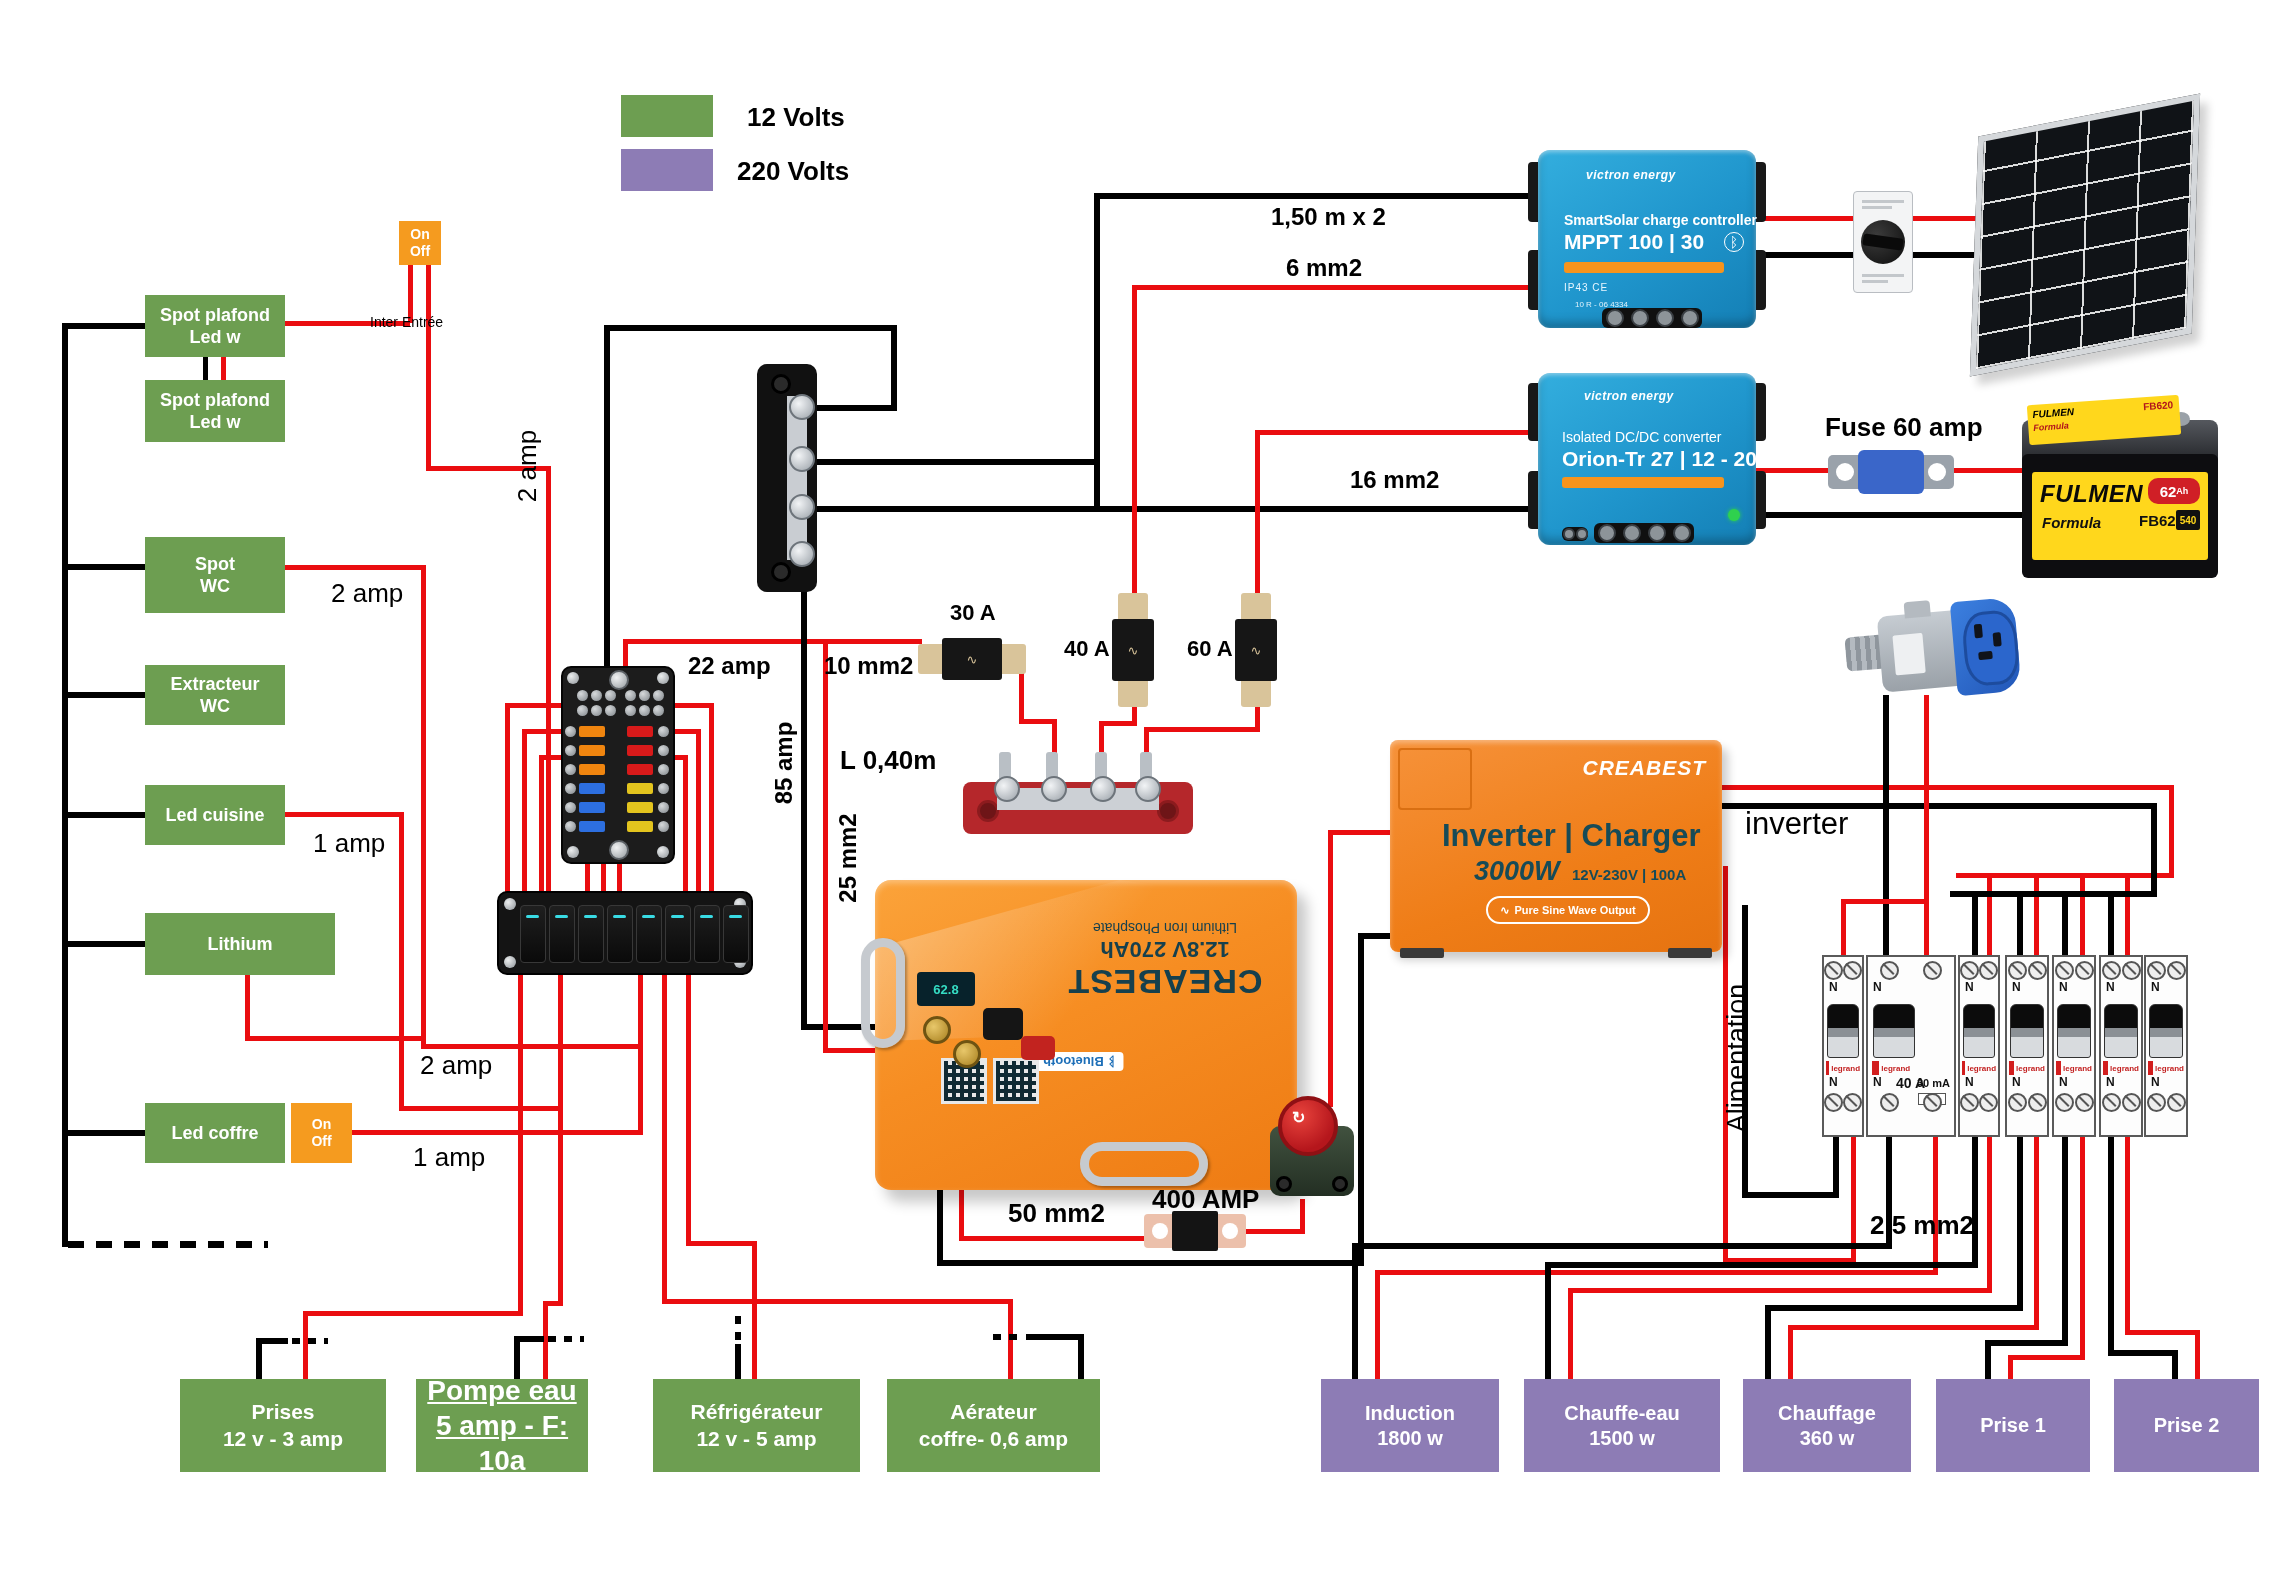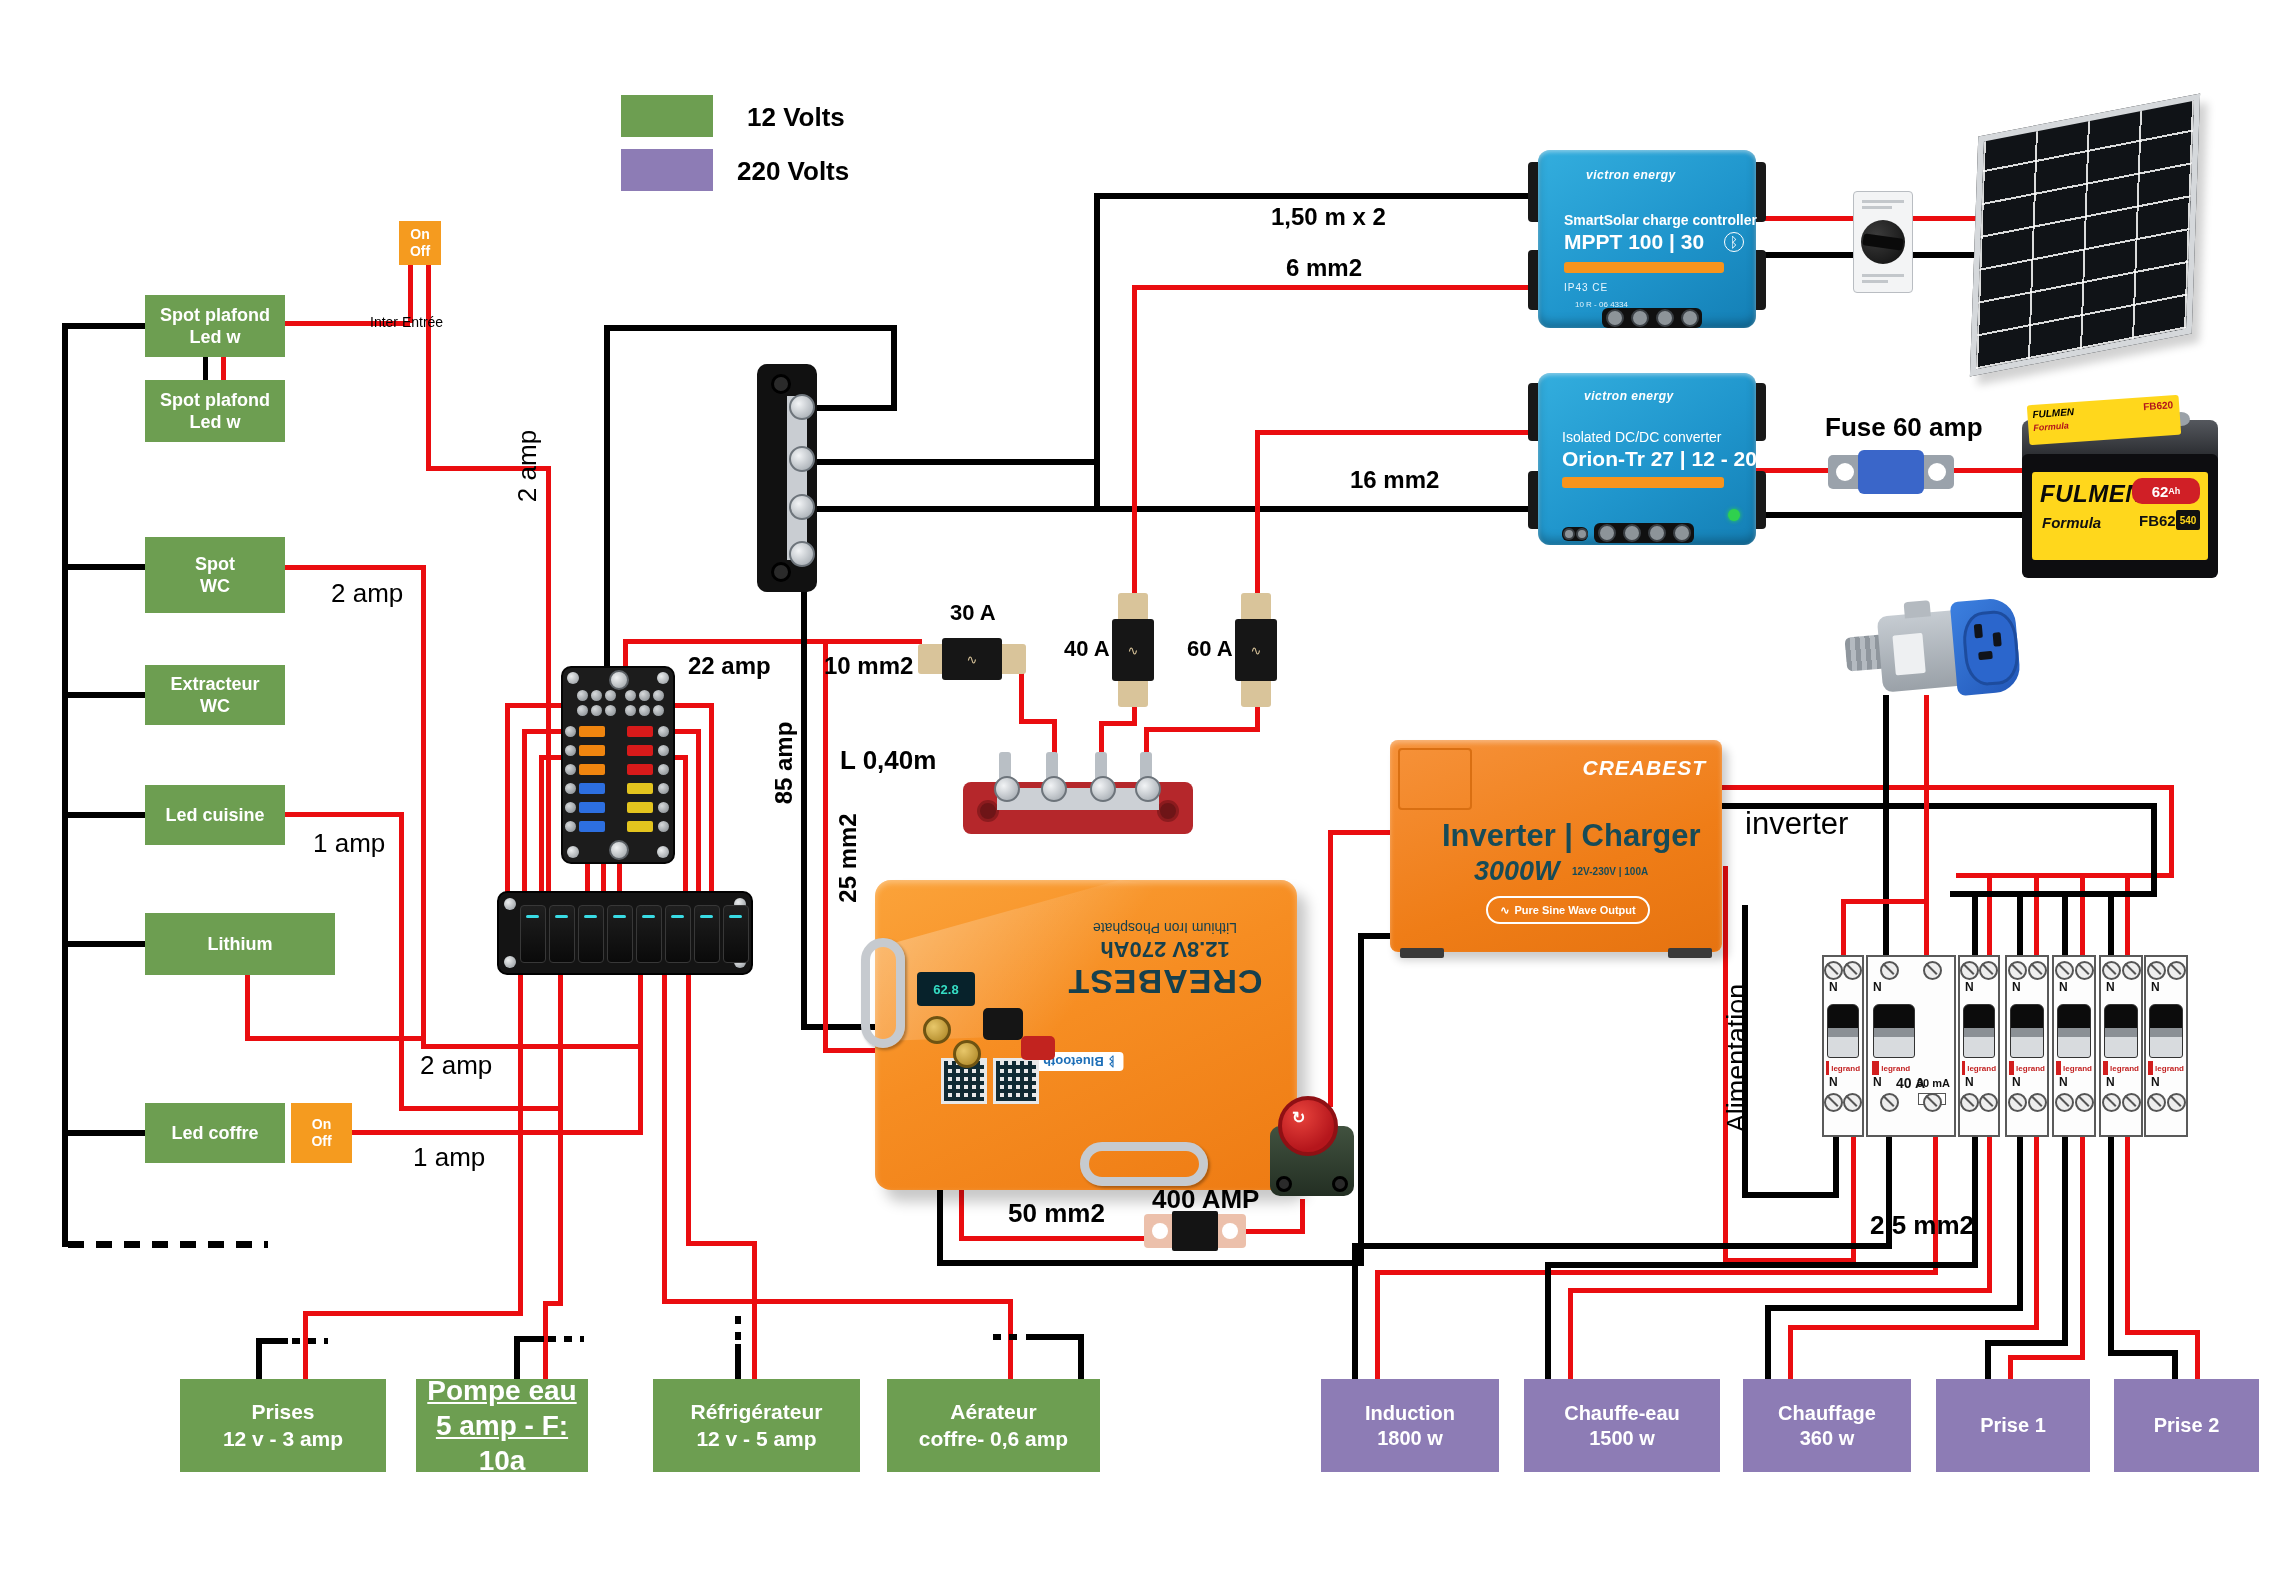--- a/index.html
+++ b/index.html
@@ -111,21 +111,21 @@
   .spanel{position:absolute;z-index:2;background:#141414;border-radius:10px;border:2px solid #000;}
   .rocker{position:absolute;width:24px;height:56px;background:linear-gradient(180deg,#1f1f1f,#0a0a0a);
           border:1px solid #383838;border-radius:4px;}
   .rocker i{position:absolute;left:5px;top:9px;width:13px;height:3px;background:#39dbe4;border-radius:2px;}
   
   .inverter{position:absolute;z-index:2;background:linear-gradient(160deg,#f6923a 0%,#ef7d17 60%,#e67310 100%);
       border-radius:8px;box-shadow:6px 8px 10px rgba(0,0,0,.2), inset 0 3px 5px rgba(255,255,255,.35);}
   .inv-brand{position:absolute;color:#fff;font-weight:bold;font-style:italic;font-size:21px;letter-spacing:1px;}
   .inv-title{position:absolute;color:#174b57;font-weight:bold;font-size:31px;}
   .inv-power{position:absolute;color:#174b57;font-weight:bold;font-style:italic;font-size:27px;}
-  .inv-spec{position:absolute;color:#174b57;font-weight:bold;font-size:10px;}
+  .inv-spec{position:absolute;color:#174b57;font-weight:bold;font-size:15px;}
   .inv-badge{position:absolute;border:2px solid #fff;border-radius:14px;color:#fff;font-size:11px;font-weight:bold;
       display:flex;align-items:center;justify-content:center;gap:5px;}
   .inv-vent{position:absolute;border:2px solid #d96f12;border-radius:4px;}
   
   .cee{position:absolute;z-index:2;transform:rotate(-5deg);}
   .cee-gland{position:absolute;background:repeating-linear-gradient(90deg,#8f969d 0 5px,#b4bac0 5px 10px);border-radius:6px;}
   .cee-body{position:absolute;background:linear-gradient(180deg,#c6ccd2,#9aa1a8);border-radius:10px;}
   .cee-head{position:absolute;background:linear-gradient(135deg,#3c80e0,#2257b8);border-radius:8px 26px 26px 8px;}
   .cee-face{position:absolute;background:#2b66cc;border-radius:50%;border:3px solid #1d4c9e;}
   .cee-pin{position:absolute;background:#10131a;border-radius:2px;}
@@ -580,21 +580,21 @@
   <div class="post" style="left:150px;top:14px;width:18px;height:14px;background:#9aa1a8;"></div>
   <div class="ful-case" style="left:0;top:56px;width:196px;height:124px;position:absolute;"></div>
   <div class="ful-sticker" style="left:6px;top:2px;width:152px;height:40px;">
     <span style="position:absolute;left:5px;top:4px;font-size:10px;font-weight:bold;font-style:italic;">FULMEN</span>
     <span style="position:absolute;left:5px;top:18px;font-size:9px;font-weight:bold;font-style:italic;color:#b3161c;">Formula</span>
     <span style="position:absolute;right:6px;top:4px;font-size:10px;font-weight:bold;color:#b3161c;">FB620</span>
   </div>
   <div class="ful-label" style="left:10px;top:74px;width:176px;height:88px;position:absolute;">
     <span class="ful-brand" style="left:8px;top:8px;">FULMEN</span>
     <span class="ful-formula" style="left:10px;top:42px;">Formula</span>
-    <div class="ful-badge" style="right:8px;top:6px;width:68px;height:26px;font-size:15px;">
+    <div class="ful-badge" style="right:8px;top:6px;width:52px;height:26px;font-size:15px;">
       <span>62</span>
         <span style="font-size:9px;">Ah</span>
     </div>
     <span class="ful-model" style="right:24px;top:40px;">FB620</span>
     <div class="ful-540" style="right:8px;top:38px;width:24px;height:20px;position:absolute;">
         <span>540</span>
       </div>
   </div>
 </div>
 

